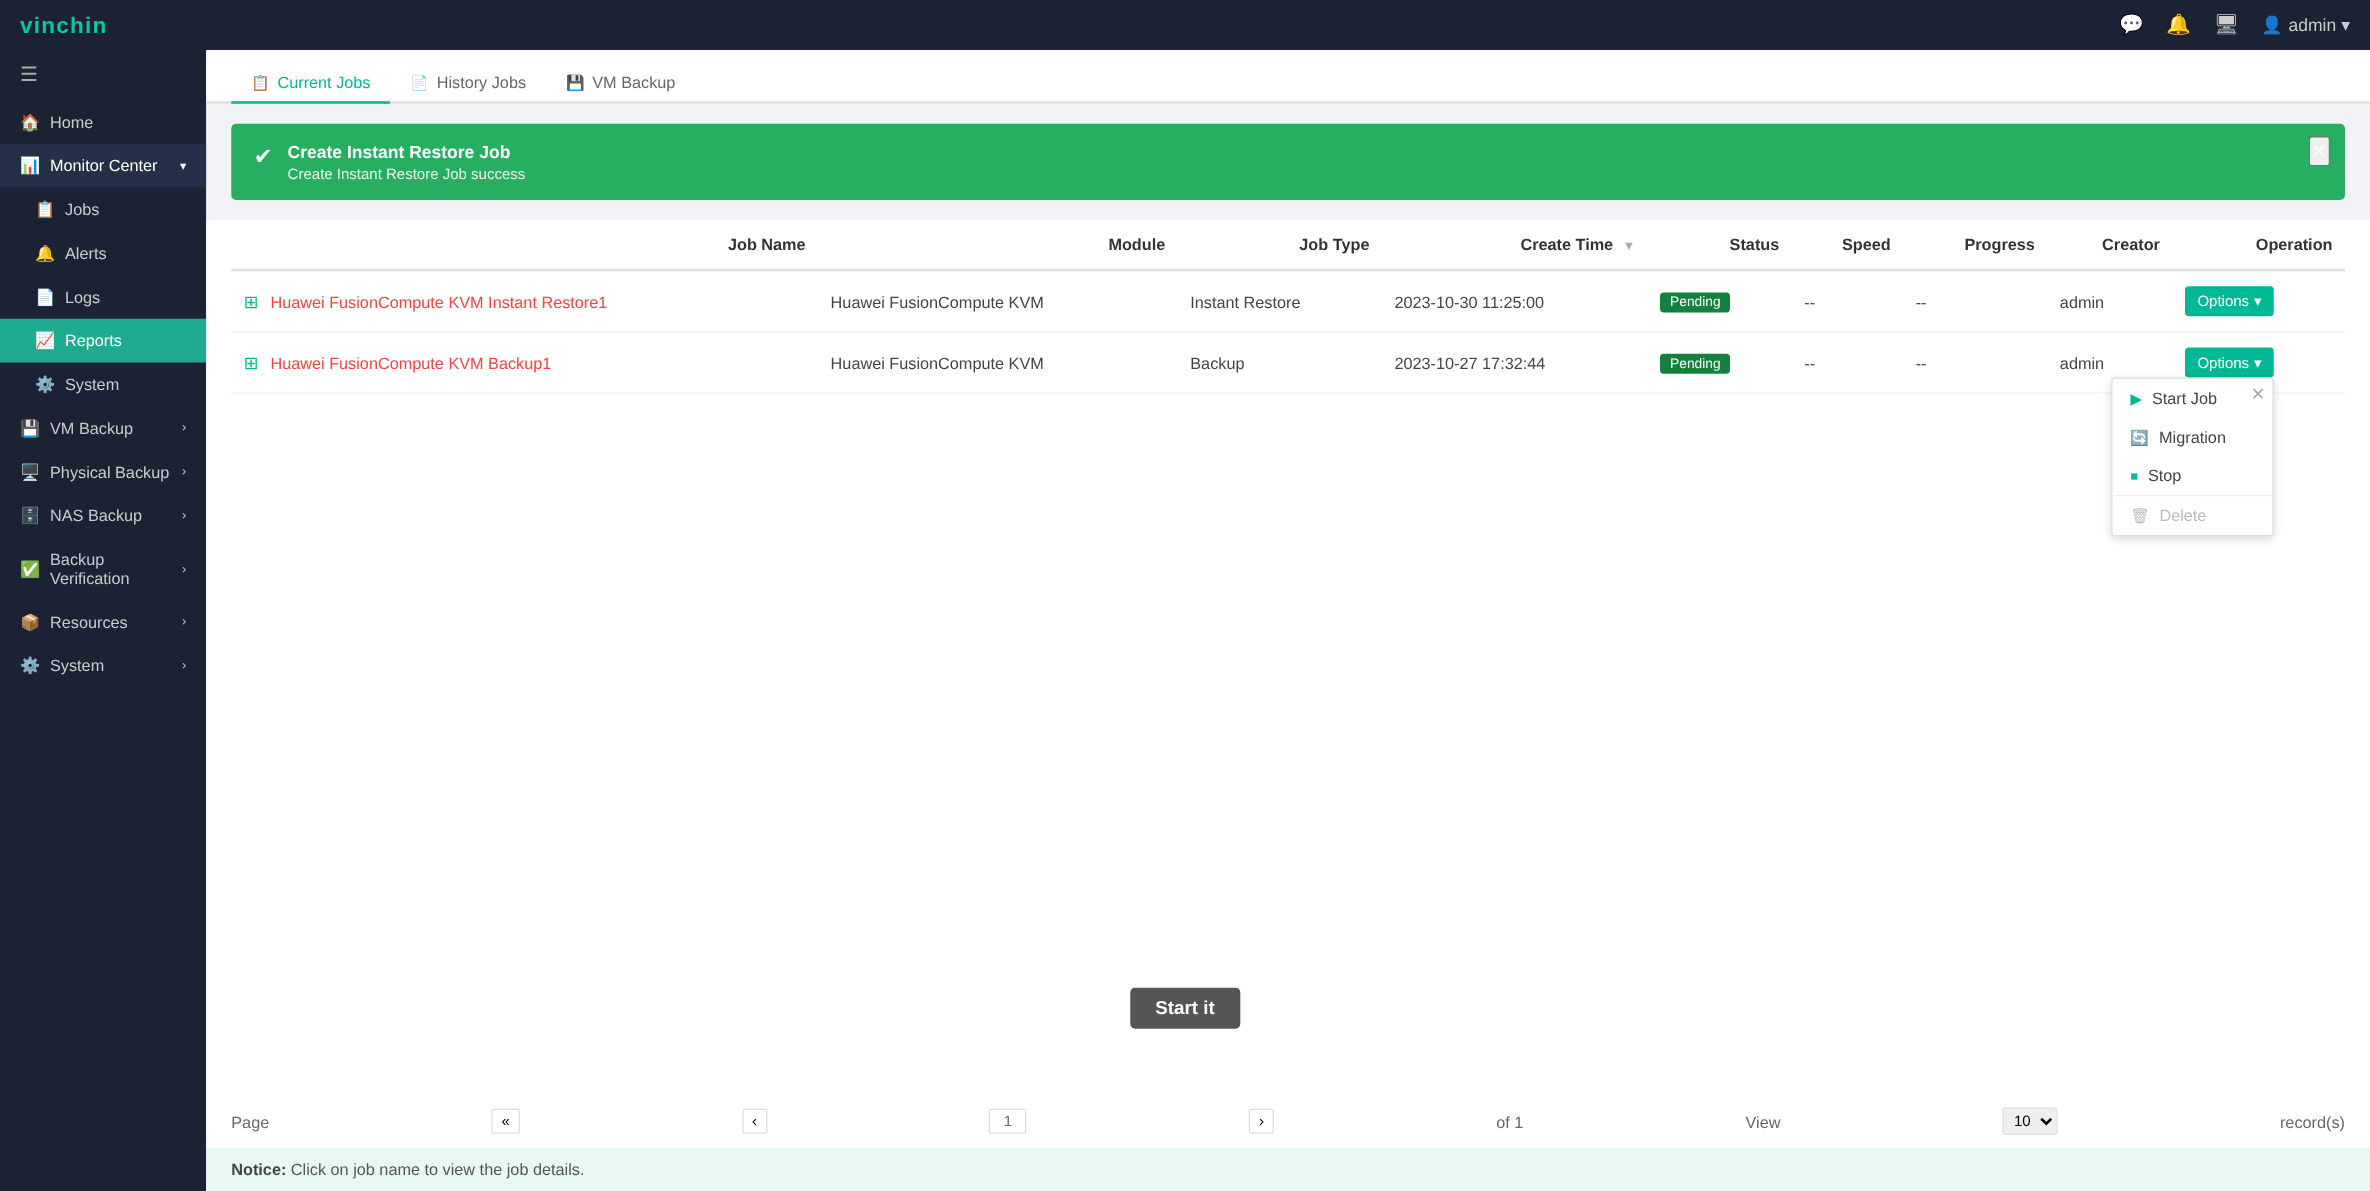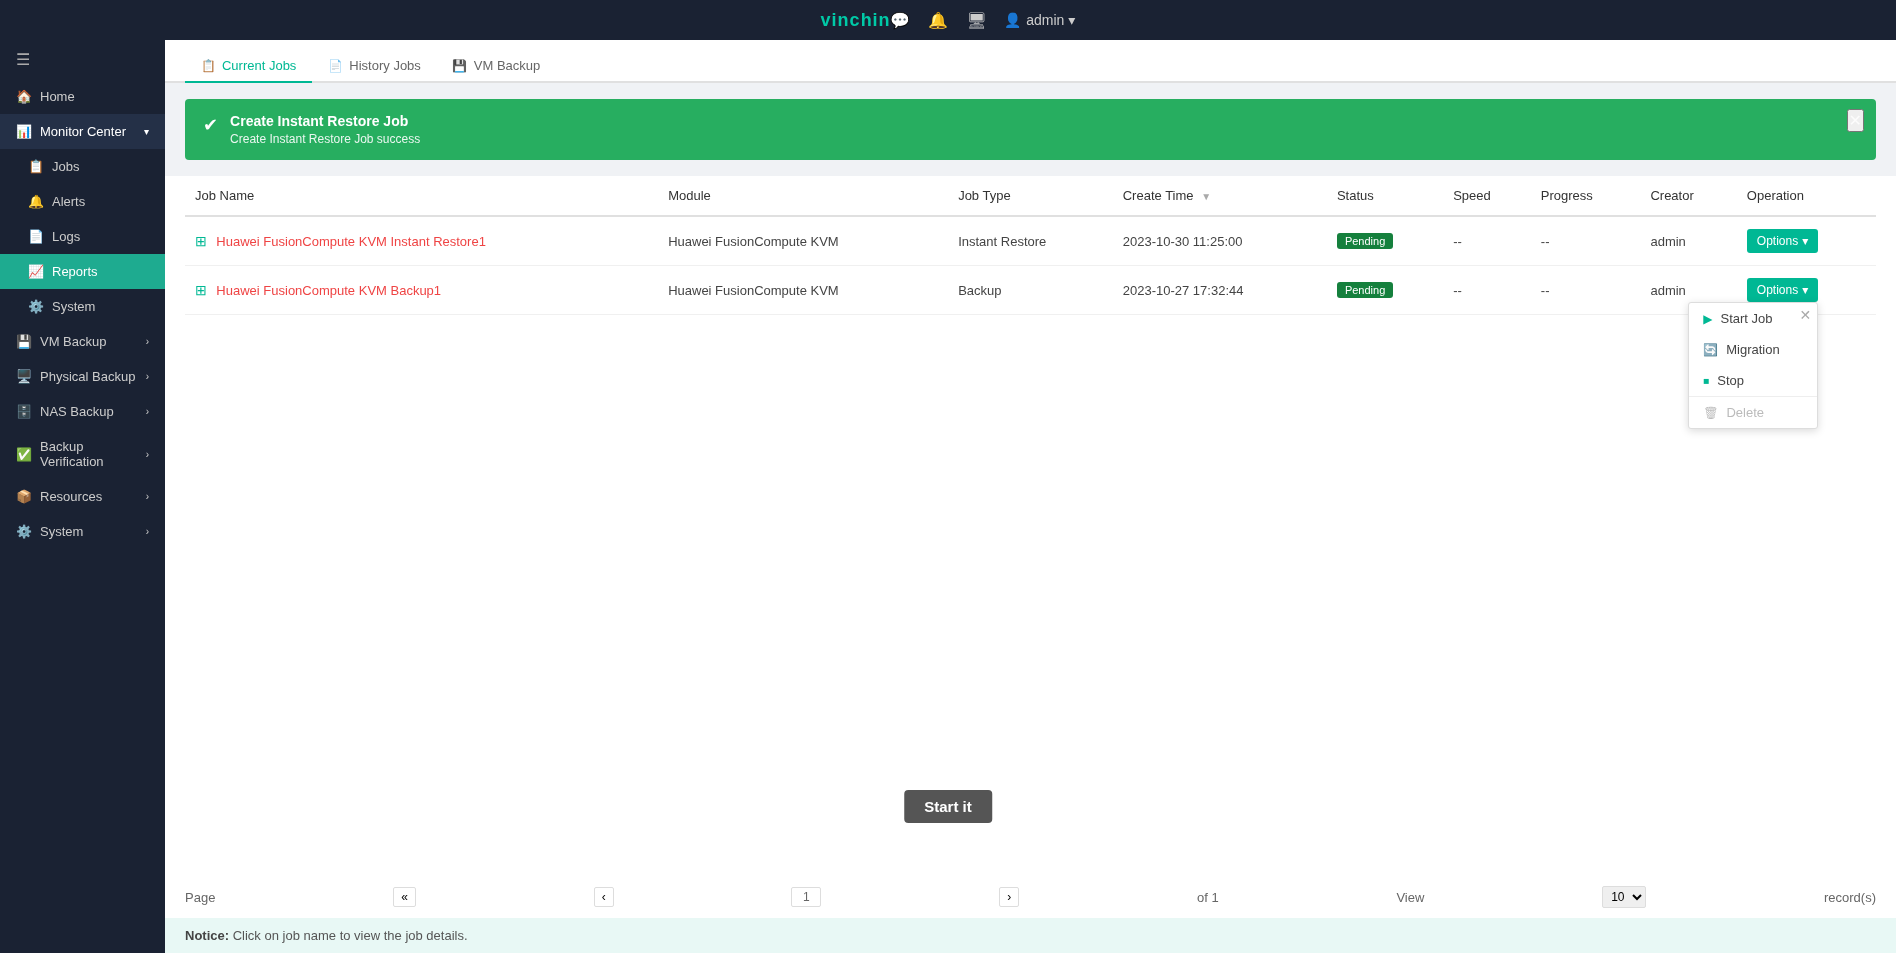--- a/index.html
+++ b/index.html
@@ -4,21 +4,21 @@
   <style>
     * { box-sizing: border-box; margin: 0; padding: 0; }
     body { font-family: Arial, sans-serif; font-size: 13px; background: #f0f2f5; display: flex; flex-direction: column; height: 953px; overflow: hidden; }
 
     
     .topbar {
       background: #1a2233;
       height: 40px;
       display: flex;
       align-items: center;
-      justify-content: center;
+      justify-content: space-between;
       padding: 0 16px;
       color: #fff;
       flex-shrink: 0;
     }
     .topbar-logo { color: #00c9a7; font-size: 18px; font-weight: bold; letter-spacing: 1px; }
     .topbar-right { display: flex; align-items: center; gap: 18px; color: #ccc; font-size: 14px; }
     .topbar-icon { cursor: pointer; font-size: 16px; }
     .topbar-user { display: flex; align-items: center; gap: 4px; cursor: pointer; }
 
     
@@ -146,24 +146,24 @@
       background: #fff;
       margin: 0 0 0 0;
       flex: 1;
       overflow-y: auto;
       padding: 0 20px;
     }
     table { width: 100%; border-collapse: collapse; }
     thead tr { border-bottom: 2px solid #e0e0e0; }
     th {
       padding: 12px 10px;
-      text-align: left;
+      text-align: right;
       font-size: 13px;
       color: #333;
-      font-weight: 400;
+      font-weight: 700;
       white-space: nowrap;
     }
     td {
       padding: 12px 10px;
       font-size: 13px;
       color: #444;
       border-bottom: 1px solid #f0f0f0;
       white-space: nowrap;
     }
     .job-name-link { color: #ef4444; cursor: pointer; text-decoration: none; }

